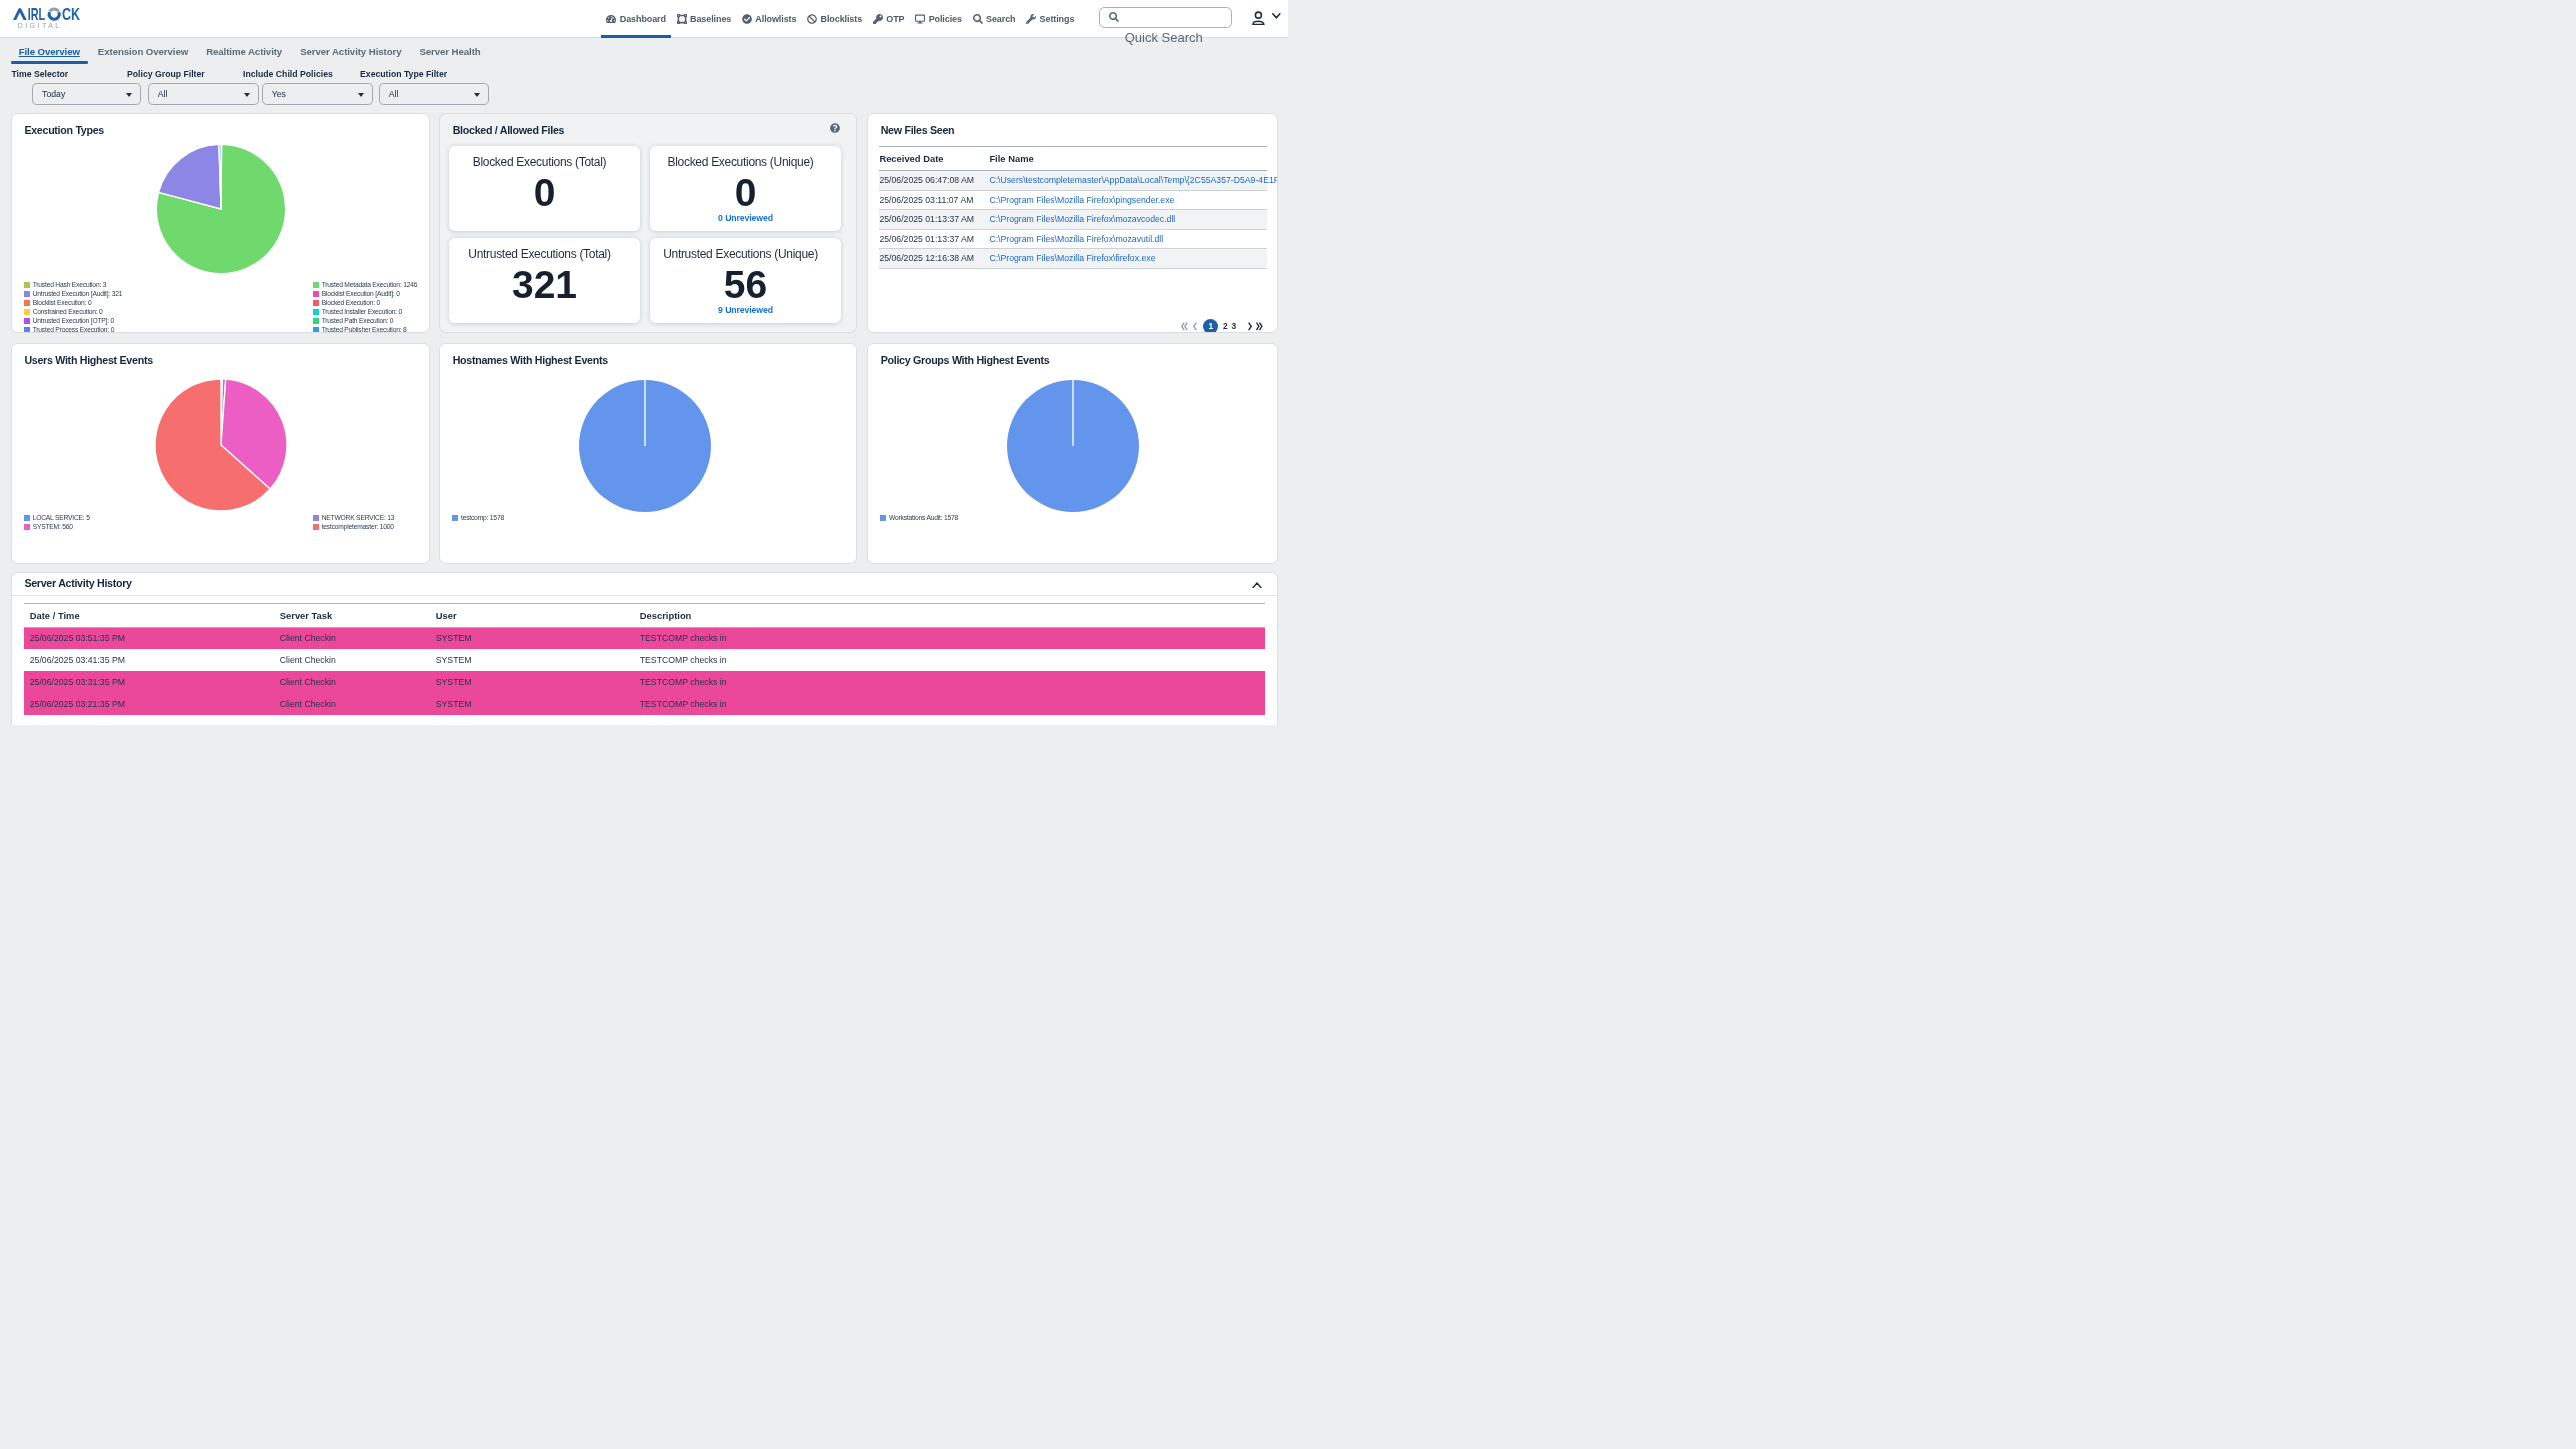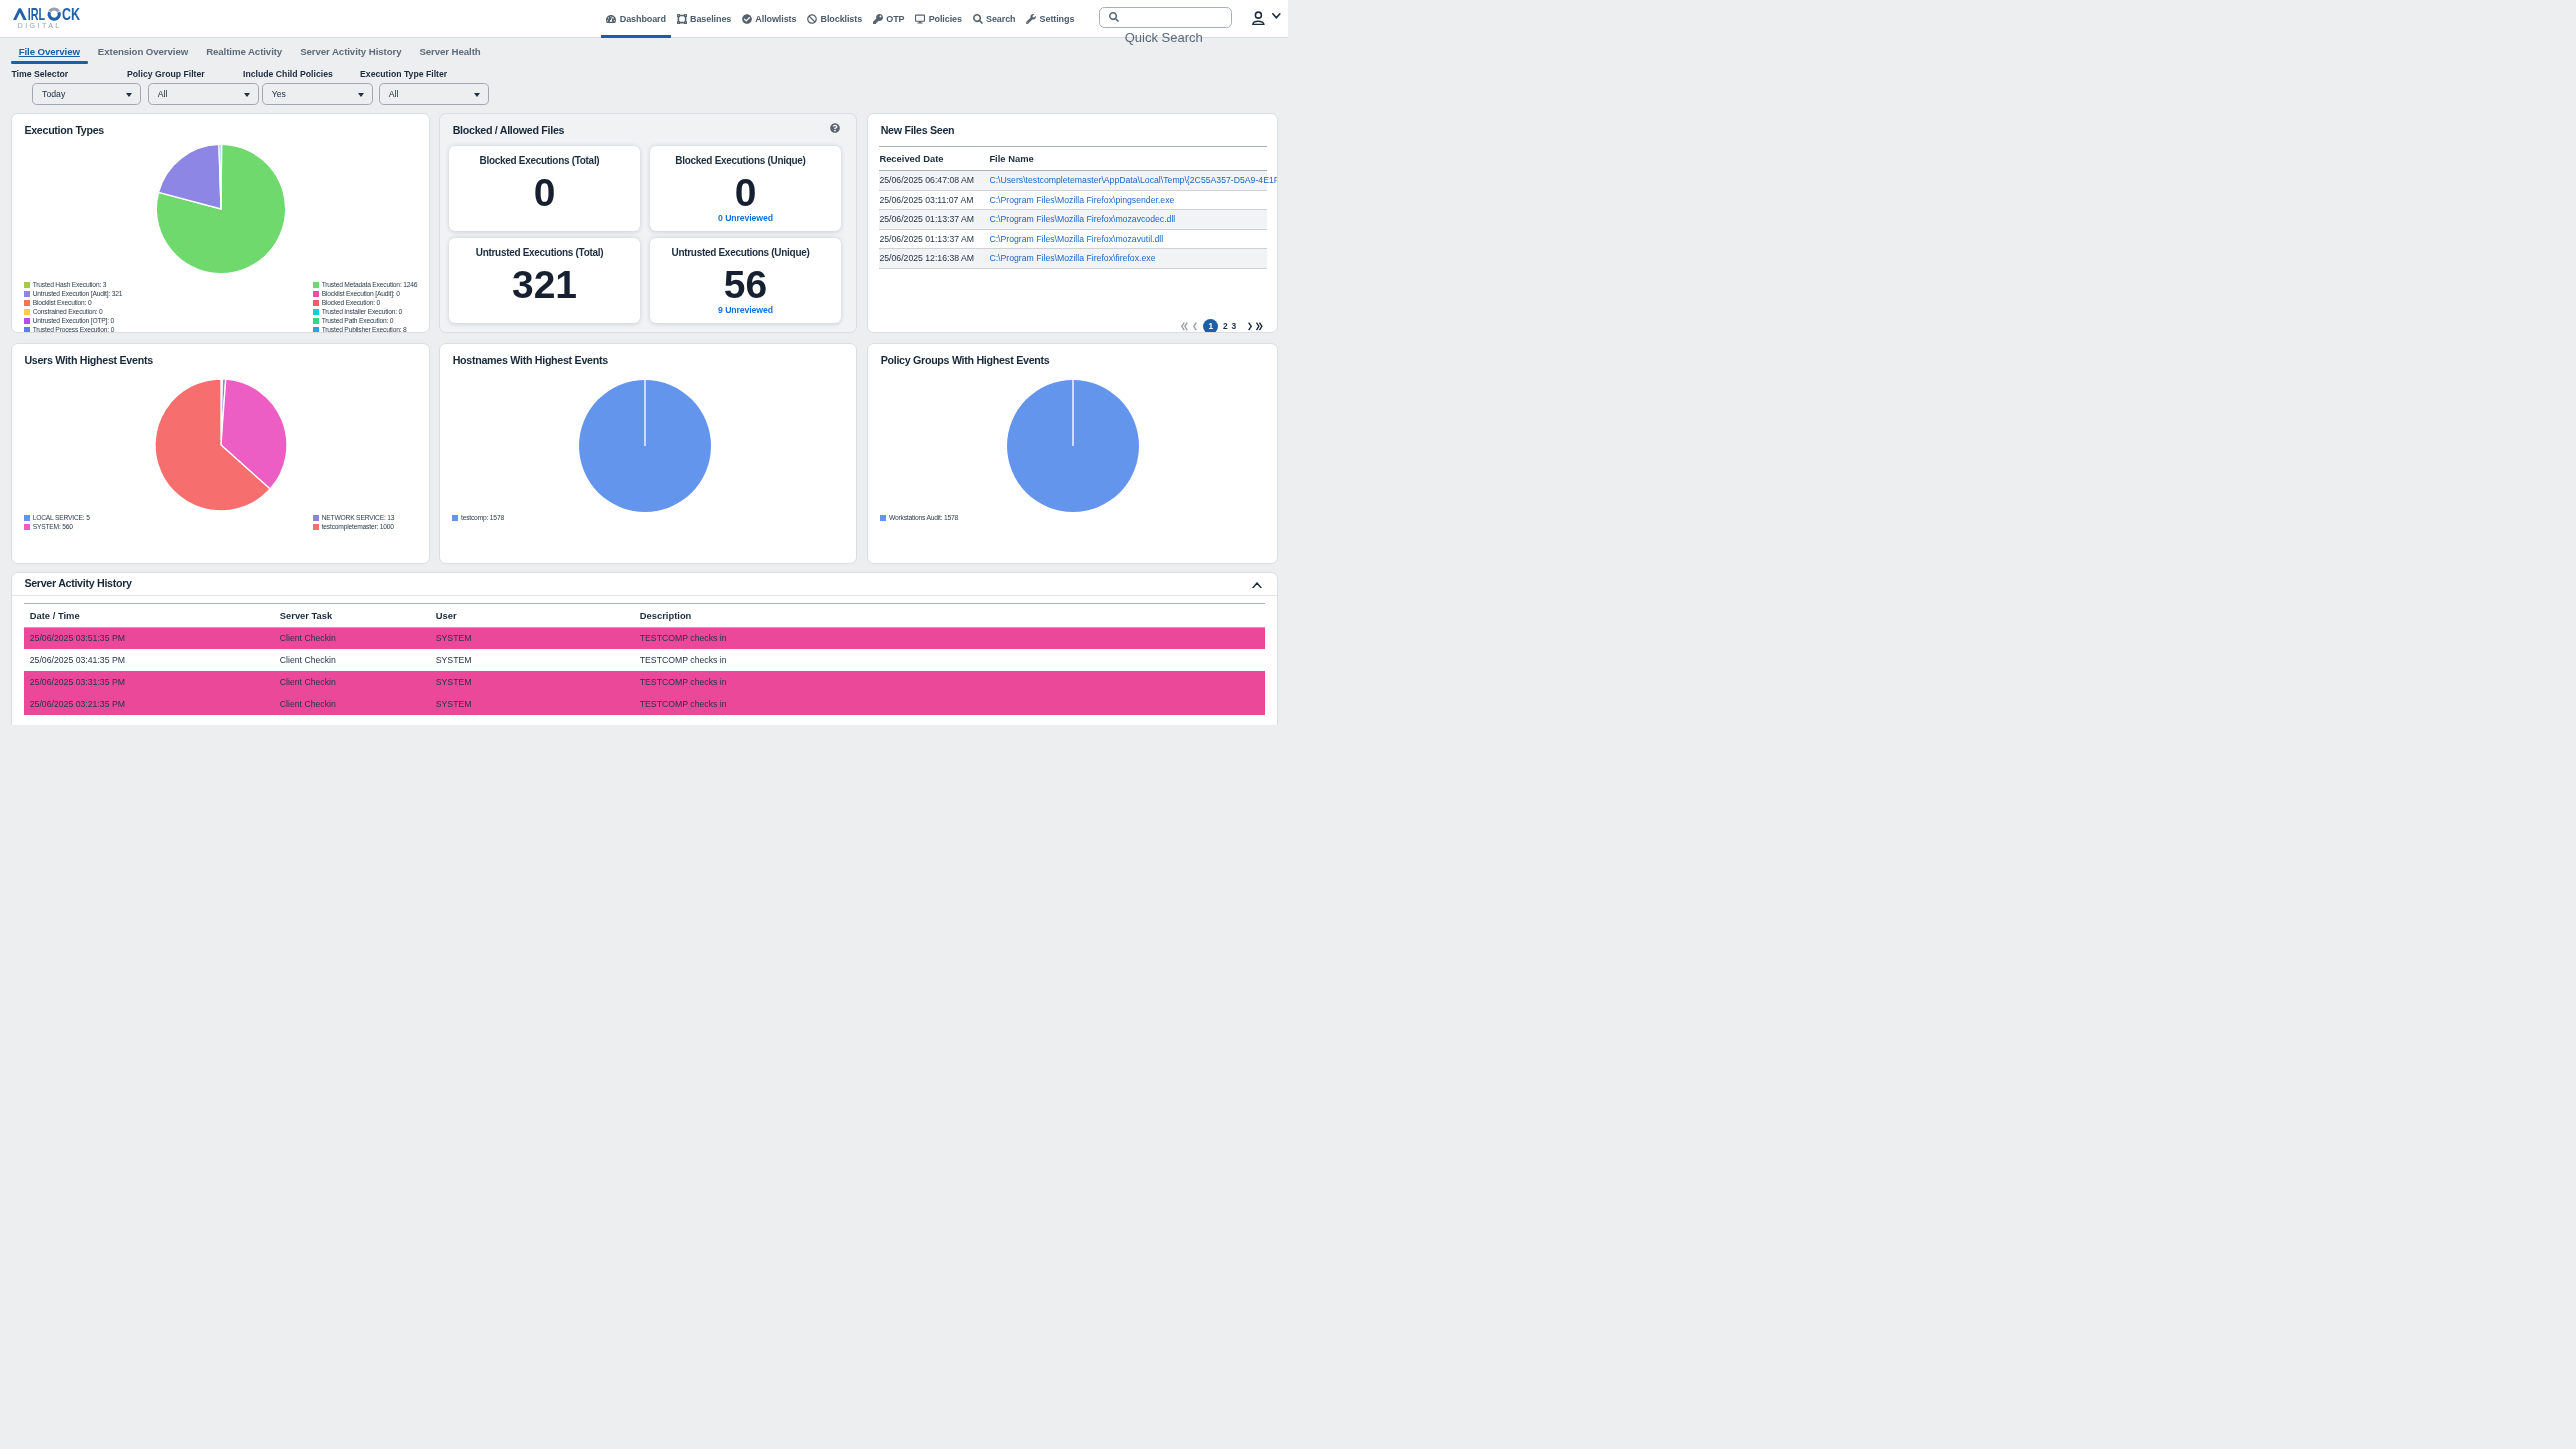--- a/index.html
+++ b/index.html
@@ -32,21 +32,21 @@
 
 
 .card { position:absolute; background:#fff; border:0.7px solid #DADDE1; border-radius:6.7px; overflow:hidden; }
 .ctitle { position:absolute; left:12.7px; top:10px; font-size:10.7px; font-weight:700; color:#17283A; letter-spacing:-0.3px; }
 .legend { position:absolute; font-size:6.7px; color:#2B3B4E; letter-spacing:-0.2px; }
 .litem { position:absolute; white-space:nowrap; height:9px; display:flex; align-items:center; }
 .lsq { display:inline-block; width:6px; height:6px; margin-right:3px; flex:0 0 auto; }
 
 
 .tile { position:absolute; background:#fff; border-radius:6px; box-shadow:0 0.7px 4px rgba(40,50,60,.18); text-align:center; }
-.ttitle { position:absolute; top:8.7px; left:0; right:10px; font-size:10px; font-weight:700; color:#1D2D40; letter-spacing:-0.3px; }
+.ttitle { position:absolute; top:8.7px; left:0; right:10px; font-size:12px; font-weight:400; color:#1D2D40; letter-spacing:-0.3px; }
 .tnum { position:absolute; top:27px; left:0; right:0; font-size:39px; line-height:1; font-weight:700; color:#16202F; }
 .tlink { position:absolute; top:67px; left:0; right:0; font-size:8.7px; font-weight:700; color:#1270DE; letter-spacing:-0.1px; }
 
 
 table { border-collapse:collapse; font-size:8.7px; color:#24344A; }
 .nfs-table { position:absolute; left:11.4px; top:32px; width:388px; table-layout:fixed; }
 .nfs-table th { text-align:left; font-size:9.4px; font-weight:700; color:#1B2B3D; border-top:0.7px solid #A9B0B8; border-bottom:0.7px solid #A9B0B8; height:24px; padding:0; }
 .nfs-table td { height:19.5px; padding:0; border-bottom:0.7px solid #CDD2D7; white-space:nowrap; overflow:hidden; }
 .nfs-table tr.g td { background:#F2F3F5; }
 .nfs-table a { color:#1967C8; text-decoration:none; }

